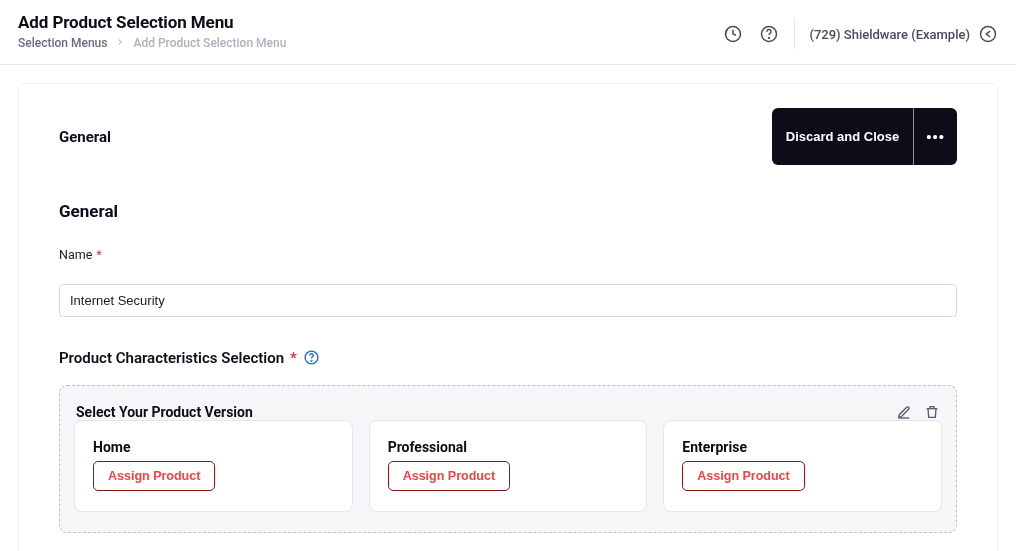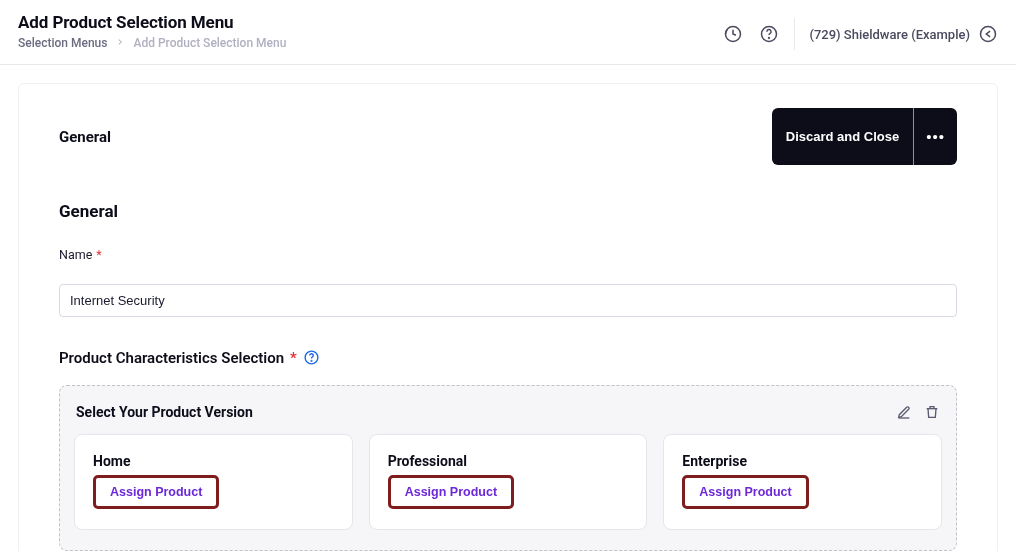--- a/index.html
+++ b/index.html
@@ -177,21 +177,21 @@
     .version-container {
       border: 1px dashed #c0c0cc;
       border-radius: 8px;
       background: #f6f6f9;
       padding: 18px 14px 20px 14px;
     }
     .version-header-row {
       display: flex;
       justify-content: space-between;
       align-items: center;
-      margin-bottom: 14px;
+      margin-bottom: 0;
       padding: 0 2px;
     }
     .version-title {
       font-size: 14px;
       font-weight: 700;
       color: #0d0d1a;
     }
     .version-tools {
       display: flex;
       gap: 12px;
@@ -213,22 +213,22 @@
       border-radius: 8px;
       padding: 18px 18px 20px 18px;
     }
     .version-card-title {
       font-size: 14px;
       font-weight: 700;
       color: #0d0d1a;
       margin-bottom: 6px;
     }
     .assign-btn {
-      border: 3px solid #7f1d1d;
-      color: #6d28d9;
+      border: 1px solid #7f1d1d;
+      color: #ef4444;
       background: #fff;
       border-radius: 5px;
       padding: 7px 14px;
       font-size: 12.5px;
       font-weight: 600;
       cursor: pointer;
     }
   </style>
 </head>
 <body>

